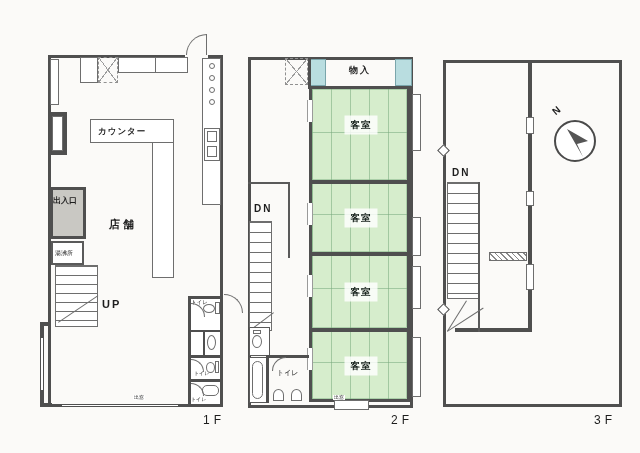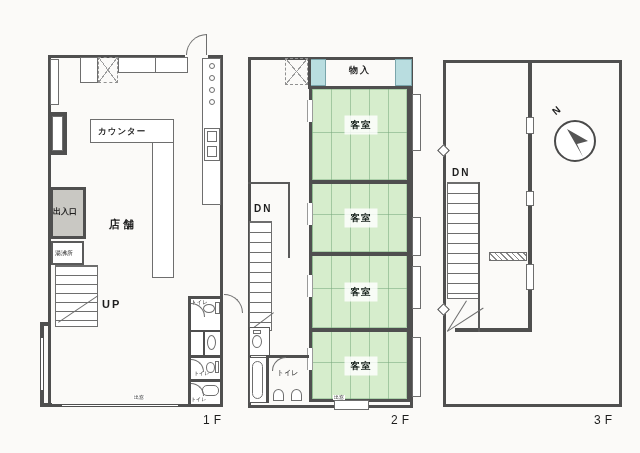--- a/index.html
+++ b/index.html
@@ -60,21 +60,21 @@
 
     <div class="a t" style="left:90px;top:119px;width:84px;height:24px"></div>
     <div class="lbl" style="left:98px;top:127px;font-size:8.5px;font-weight:bold;letter-spacing:1px">カウンター</div>
     <div class="a t" style="left:152px;top:142px;width:22px;height:136px"></div>
 
     <div class="a t" style="left:50px;top:59px;width:9px;height:46px"></div>
     <div class="a w" style="left:48px;top:112px;width:19px;height:43px"></div>
     <div class="a" style="left:52px;top:116px;width:11px;height:35px;background:#fff;border:1px solid var(--line)"></div>
 
     <div class="a" style="left:50px;top:187px;width:36px;height:52px;background:var(--entry);border:3px solid var(--wall)"></div>
-    <div class="lbl" style="left:53px;top:208px;font-size:8px;font-weight:bold">出入口</div>
+    <div class="lbl" style="left:53px;top:197px;font-size:8px;font-weight:bold">出入口</div>
 
     <div class="a" style="left:51px;top:241px;width:33px;height:24px;border:2px solid #5a5a5a;background:#fff"></div>
     <div class="lbl" style="left:55px;top:250px;font-size:6px">湯沸所</div>
 
     <div class="a treads" style="left:55px;top:265px;width:43px;height:62px"></div>
     <div class="a diag" style="left:58px;top:322px;width:48px;transform:rotate(-34deg)"></div>
     <div class="lbl" style="left:102px;top:299px;font-size:11px;font-weight:600;letter-spacing:2px">UP</div>
 
     <div class="lbl" style="left:109px;top:219px;font-size:11px;font-weight:bold;letter-spacing:3px">店舗</div>
 

